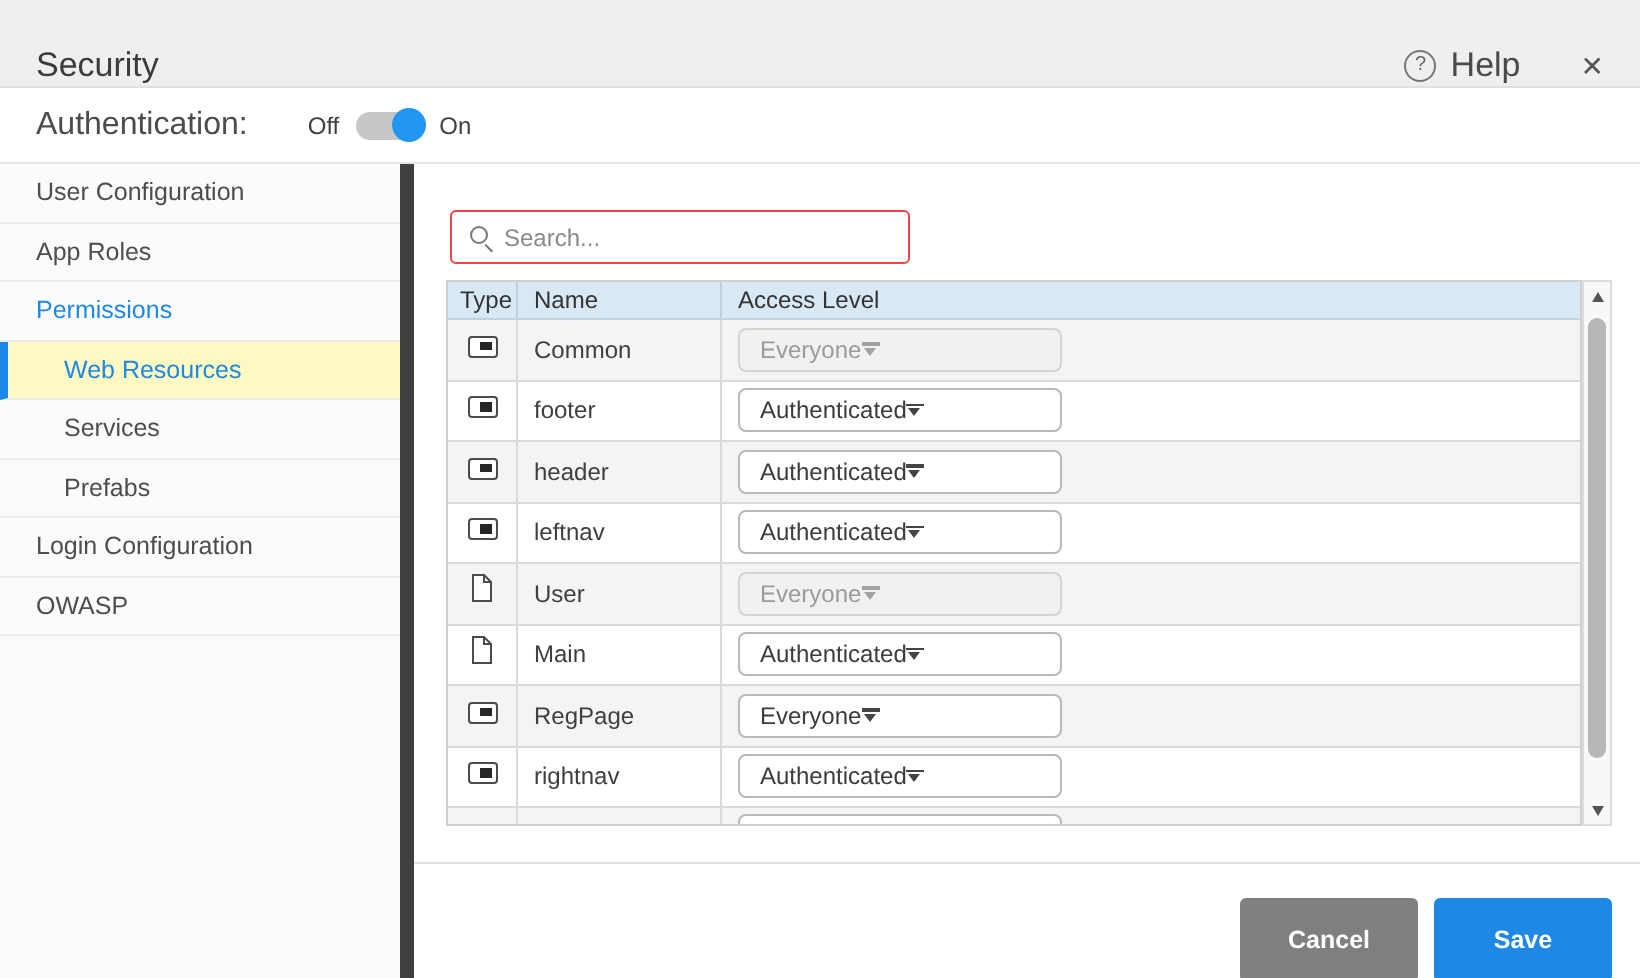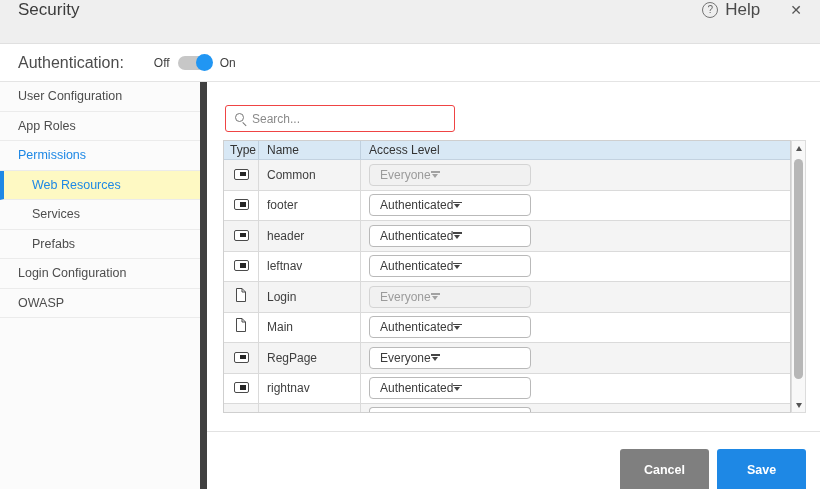--- a/index.html
+++ b/index.html
@@ -6,21 +6,21 @@
   body { background:#fff; }
   .app {
     position:relative; width:820px; height:489px; overflow:hidden;
     background:#fff; font-family:"Liberation Sans", sans-serif;
     --accent:#1e88e5; --knob:#2196f3; --cancel:#7f7f7f;
     --thead-bg:#d8e8f5; --alt-bg:#f4f4f4;
   }
   
   .titlebar { position:absolute; left:0; top:0; width:820px; height:44px;
     background:#efefef; border-bottom:1px solid #e0e0e0;
-    display:flex; align-items:flex-start; }
+    display:flex; align-items:flex-end; }
   .titlebar .title { margin-left:18px; font-size:17px; color:#3c3c3c; }
   .titlebar .right { margin-left:auto; display:flex; align-items:center; margin-right:18px; }
   .help-circle { width:16px; height:16px; border:1px solid #757575; border-radius:50%;
     font-size:10px; line-height:14px; text-align:center; color:#666; }
   .help-text { margin-left:7px; font-size:17px; color:#4a4a4a; }
   .close-x { margin-left:30px; font-size:14px; color:#555; cursor:default; }
   
   .authbar { position:absolute; left:0; top:44px; width:820px; height:38px;
     background:#fff; border-bottom:1px solid #e4e4e4; display:flex; align-items:center; }
   .auth-label { margin-left:18px; font-size:16px; color:#4c4c4c; }
@@ -234,21 +234,21 @@
     </div>
   </div>
             <div class="trow alt">
     <div class="cell cell-type">
       <span class="type-icon-wrap"><svg width="12" height="14" viewBox="0 0 12 14">
                     <path d="M1.5 0.5 H7 L10.5 4 V13.5 H1.5 Z" fill="#fff" stroke="#4b4b4b"></path>
                     <path d="M7 0.5 V4 H10.5" fill="none" stroke="#4b4b4b"></path>
                   </svg></span>
     </div>
     <div class="cell cell-name">
-      <span class="name-text">Login</span>
+      <span class="name-text">User</span>
     </div>
     <div class="cell cell-access">
       <div class="dropdown disabled">
         <span class="dd-value">Everyone</span>
         <span class="dd-caret"></span>
       </div>
     </div>
   </div>
             <div class="trow">
     <div class="cell cell-type">

